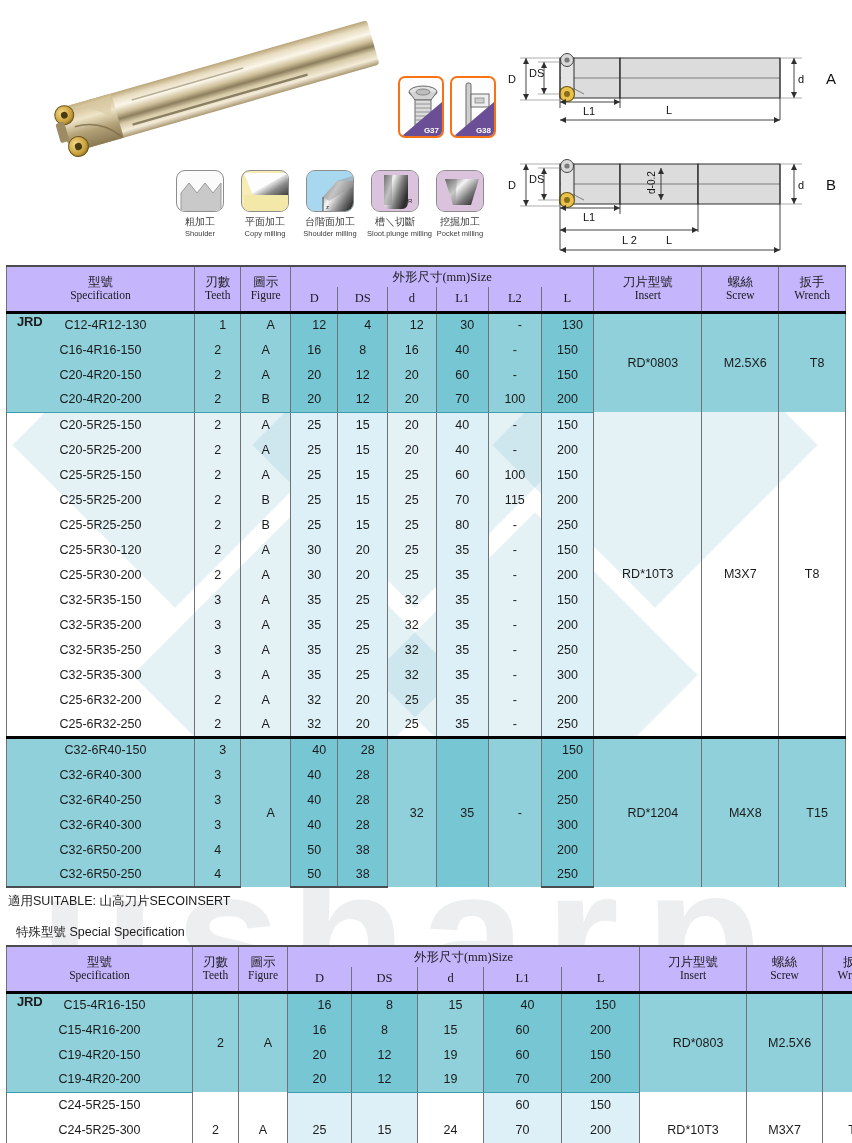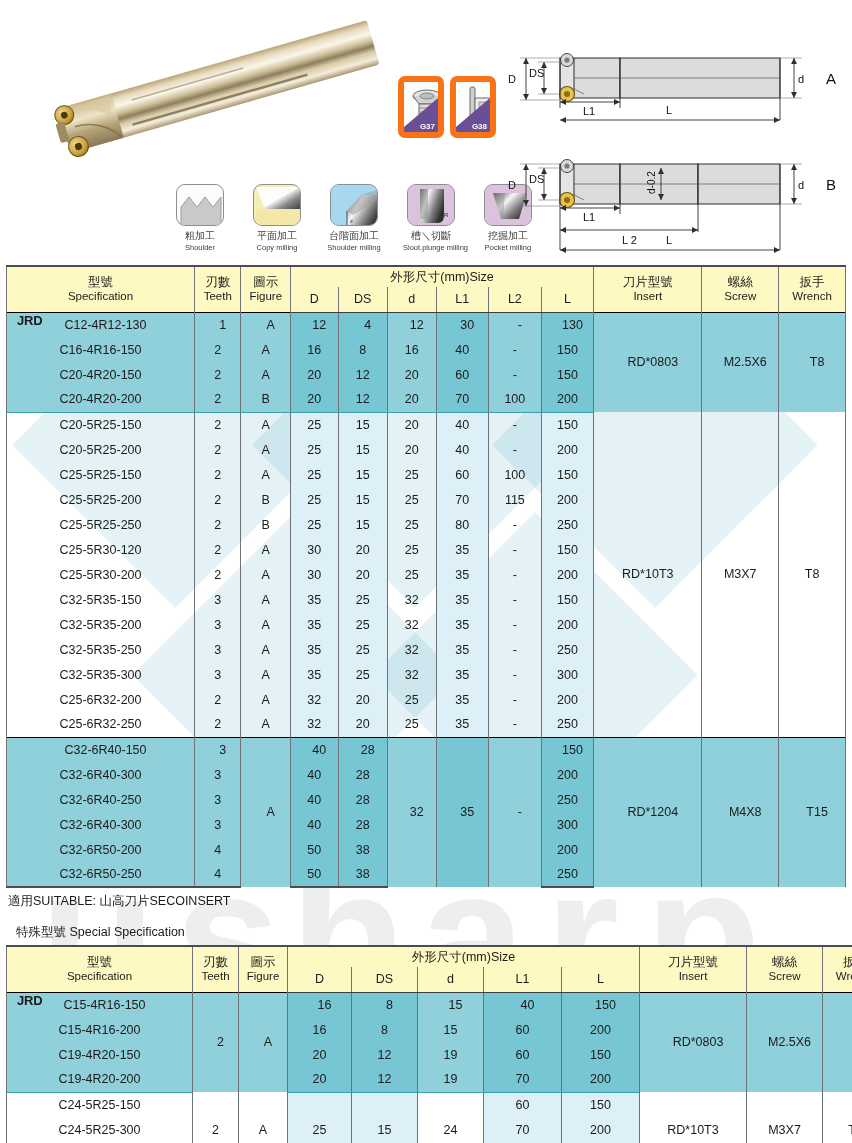--- a/index.html
+++ b/index.html
@@ -39,37 +39,37 @@
   
   #photo {
     position: absolute; left: 8px; top: 16px;
     width: 390px; height: 150px;
   }
 
   
   #chips { position: absolute; left: 398px; top: 76px; display:flex; gap:6px; }
   .chip {
     width: 46px; height: 62px;
-    border: 6px solid #f97316; border-radius: 7px;
+    border: 2px solid #f97316; border-radius: 7px;
     background: #fdfdfd; position: relative; overflow: hidden;
   }
   .chip .corner {
     position: absolute; right: 0; bottom: 0;
     width: 0; height: 0;
     border-style: solid;
     border-width: 0 0 34px 40px;
     border-color: transparent transparent #6b4f96 transparent;
   }
   .chip .code {
     position: absolute; right: 3px; bottom: 1px;
     font-size: 8px; color: #ffffff; font-weight: bold; z-index:2;
   }
 
   
-  #ops { position: absolute; left: 172px; top: 184px; display:flex; gap:21px; }
+  #ops { position: absolute; left: 172px; top: 170px; display:flex; gap:9px; }
   .op { width: 56px; text-align:center; }
   .op-box {
     width: 48px; height: 42px; margin: 0 auto;
     border: 1px solid #8d8d8d; border-radius: 9px;
     overflow: hidden; position: relative;
   }
   .op-cn { font-size: 10px; color:#3b3b3b; margin-top:3px; white-space:nowrap; }
   .op-en { font-size: 7.5px; color:#3b3b3b; white-space:nowrap; }
 
   
@@ -91,35 +91,36 @@
   table.spec td, table.spec th {
     border-left: 1px solid #6f7276;
     border-right: 1px solid #6f7276;
     text-align: center;
     padding: 0;
     font-weight: normal;
     height: 25px;
     background-clip: padding-box;
   }
   table.spec thead th {
-    background: #fef9c3;
+    background: #c4b5fd;
     border-bottom: 1px solid #3c3f42;
+    font-family: Liberation Serif, serif;
   }
   table.spec thead tr.h1 th { border-bottom: none; height: 21px; }
   table.spec tr.head-top th { border-top: 2px solid #4a4d50; }
   .hdr-cn { font-size: 12.5px; display:block; line-height: 1.15; }
   .hdr-en { font-size: 11.5px; display:block; line-height: 1.15; }
   .no-side { border-left: none !important; border-right: none !important; }
 
   
   td.tint { background: #ddf0f7; }
   
   tr.band td { background: #8fd0da; }
   tr.band td.tint { background: #77c6d3; }
-  tr.band-top td { border-top: 1px solid #000000; padding-left: 10px; }
+  tr.band-top td { border-top: 3px solid #000000; padding-left: 10px; }
   tr.band-end td { border-bottom: 1px solid #3c9fb0; }
   tr.last-row td { border-bottom: 2px solid #4a4d50; }
 
   td.spec-cell { text-align: left; padding-left: 42px; position: relative; }
   td.spec-cell .brand {
     position: absolute; left: 10px; top: 0;
     font-weight: bold; font-size: 13px; letter-spacing: -0.2px;
   }
 
   .suitable {

